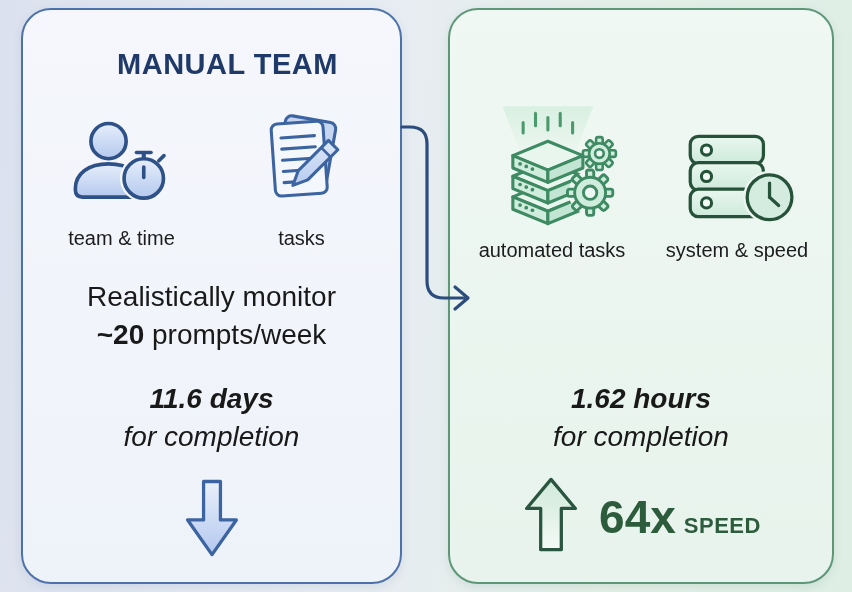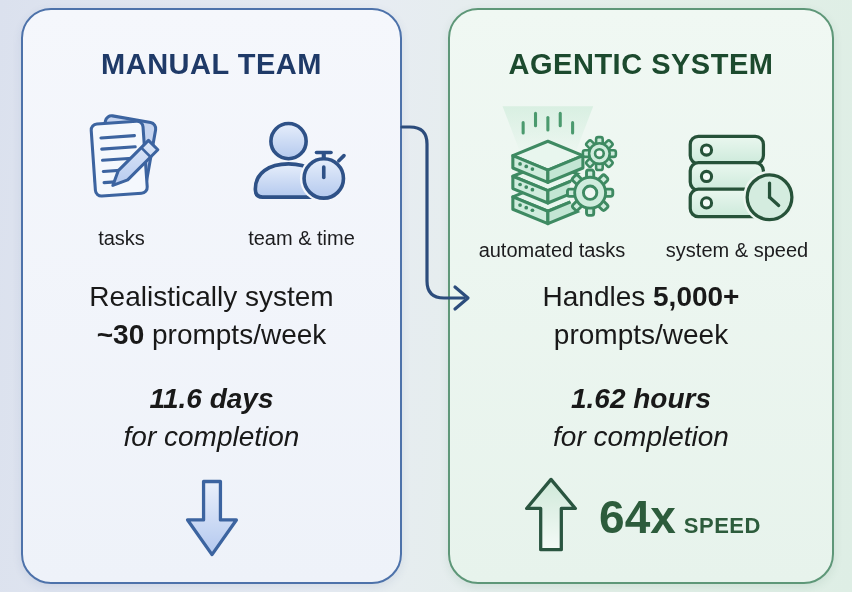--- a/index.html
+++ b/index.html
@@ -3,21 +3,21 @@
 <meta charset="utf-8">
 <style>
   html,body{margin:0;padding:0;background:#dfe5ef;font-family:"Liberation Sans","DejaVu Sans",sans-serif;}
   .canvas{position:relative;width:852px;height:592px;overflow:hidden;
           background:linear-gradient(95deg,#dbe1ee 0%,#e7ecf2 42%,#e3efe8 72%,#deeee5 100%);}
   .panel{position:absolute;top:8px;height:576px;border-radius:30px;box-sizing:border-box;}
   .panel.left{left:21px;width:381px;background:linear-gradient(180deg,#f5f7fc,#eef2f9);
               border:2.5px solid #4d72aa;box-shadow:0 3px 10px rgba(50,80,140,.10);}
   .panel.right{left:448px;width:386px;background:linear-gradient(180deg,#f0f8f3,#e7f3ec);
                border:2.5px solid #5e9778;box-shadow:0 3px 10px rgba(40,100,70,.10);}
-  .title{position:absolute;top:38px;left:0;width:100%;text-align:center;margin:0;
+  .title{position:absolute;top:38px;left:16px;width:100%;text-align:center;margin:0;
          font-size:29px;font-weight:700;letter-spacing:.5px;}
   .left .title{color:#1f3a68;}
   .right .title{color:#1c4a2e;}
   .icons-row{position:absolute;top:96px;left:0;width:100%;display:flex;justify-content:center;align-items:flex-end;}
   .left .icons-row{gap:30px;}
   .right .icons-row{gap:6px;}
   .icon-col{display:flex;flex-direction:column;align-items:center;}
   .left .icon-col{width:150px;}
   .right .icon-col.a{width:186px;}
   .right .icon-col.b{width:172px;}
@@ -41,20 +41,42 @@
 <body>
 
 <div class="canvas">
 
   <section class="panel left">
     <h2 class="title">MANUAL TEAM</h2>
 
     <div class="icons-row">
       <div class="icon-col">
         <span>
+          <svg width="114" height="104" viewBox="0 0 110 100">
+            <defs>
+              <linearGradient id="gb2" x1="0" y1="0" x2="0" y2="1">
+                <stop offset="0" stop-color="#e6eefb"></stop>
+                  <stop offset="1" stop-color="#b4c9ee"></stop>
+              </linearGradient>
+            </defs>
+            <circle cx="42" cy="26" r="17" fill="url(#gb2)" stroke="#2e5187" stroke-width="3.5"></circle>
+            <path d="M42,48 C23,48 10,57 10,72 L10,73 Q10,80 17,80 L67,80 Q74,80 74,73 L74,72 C74,57 61,48 42,48 Z" fill="url(#gb2)" stroke="#2e5187" stroke-width="3.5" stroke-linejoin="round"></path>
+            <circle cx="76" cy="62" r="23" fill="#f4f6fb"></circle>
+            <line x1="69" y1="37" x2="83" y2="37" stroke="#2e5187" stroke-width="3.5" stroke-linecap="round"></line>
+            <line x1="76" y1="38" x2="76" y2="44" stroke="#2e5187" stroke-width="4"></line>
+            <line x1="90.5" y1="45" x2="95.5" y2="40" stroke="#2e5187" stroke-width="3.5" stroke-linecap="round"></line>
+            <circle cx="76" cy="62" r="19" fill="url(#gb2)" stroke="#2e5187" stroke-width="3.5"></circle>
+            <line x1="76" y1="51" x2="76" y2="61" stroke="#2e5187" stroke-width="3.5" stroke-linecap="round"></line>
+          </svg>
+        </span>
+        <span class="icon-label">team &amp; time</span>
+      </div>
+
+      <div class="icon-col">
+        <span>
           <svg width="112" height="112" viewBox="0 0 110 110">
             <defs>
               <linearGradient id="gb1" x1="0" y1="0" x2="0" y2="1">
                 <stop offset="0" stop-color="#dde8f8"></stop>
                   <stop offset="1" stop-color="#b7cbf0"></stop>
               </linearGradient>
             </defs>
             <g transform="rotate(10 55 55)">
               <rect x="32" y="12" width="50" height="70" rx="6" fill="#c6d5f0" stroke="#3c64a0" stroke-width="3"></rect>
             </g>
@@ -67,47 +89,25 @@
                 <line x1="36" y1="63" x2="69" y2="63"></line>
                 <line x1="36" y1="74" x2="54" y2="74"></line>
               </g>
             </g>
             <path d="M46,78 L60.6,72.6 L90.2,43 L81,33.8 L51.4,63.4 Z" fill="url(#gb1)" stroke="#3c64a0" stroke-width="3" stroke-linejoin="round"></path>
             <line x1="83.1" y1="50.1" x2="73.9" y2="40.9" stroke="#3c64a0" stroke-width="2.5"></line>
           </svg>
         </span>
         <span class="icon-label">tasks</span>
       </div>
-
-      <div class="icon-col">
-        <span>
-          <svg width="114" height="104" viewBox="0 0 110 100">
-            <defs>
-              <linearGradient id="gb2" x1="0" y1="0" x2="0" y2="1">
-                <stop offset="0" stop-color="#e6eefb"></stop>
-                  <stop offset="1" stop-color="#b4c9ee"></stop>
-              </linearGradient>
-            </defs>
-            <circle cx="42" cy="26" r="17" fill="url(#gb2)" stroke="#2e5187" stroke-width="3.5"></circle>
-            <path d="M42,48 C23,48 10,57 10,72 L10,73 Q10,80 17,80 L67,80 Q74,80 74,73 L74,72 C74,57 61,48 42,48 Z" fill="url(#gb2)" stroke="#2e5187" stroke-width="3.5" stroke-linejoin="round"></path>
-            <circle cx="76" cy="62" r="23" fill="#f4f6fb"></circle>
-            <line x1="69" y1="37" x2="83" y2="37" stroke="#2e5187" stroke-width="3.5" stroke-linecap="round"></line>
-            <line x1="76" y1="38" x2="76" y2="44" stroke="#2e5187" stroke-width="4"></line>
-            <line x1="90.5" y1="45" x2="95.5" y2="40" stroke="#2e5187" stroke-width="3.5" stroke-linecap="round"></line>
-            <circle cx="76" cy="62" r="19" fill="url(#gb2)" stroke="#2e5187" stroke-width="3.5"></circle>
-            <line x1="76" y1="51" x2="76" y2="61" stroke="#2e5187" stroke-width="3.5" stroke-linecap="round"></line>
-          </svg>
-        </span>
-        <span class="icon-label">team &amp; time</span>
-      </div>
     </div>
 
     <div class="stat stat1">
-      <div><span>Realistically system</span></div>
-      <div><b>~30</b><span> prompts/week</span></div>
+      <div><span>Realistically monitor</span></div>
+      <div><b>~20</b><span> prompts/week</span></div>
     </div>
 
     <div class="stat stat2">
       <div><b>11.6 days</b></div>
       <div><span>for completion</span></div>
     </div>
 
     <div class="arrow-wrap">
       <svg width="60" height="82" viewBox="0 0 64 86">
         <defs>
@@ -115,21 +115,20 @@
             <stop offset="0" stop-color="#eaf0fb"></stop>
               <stop offset="1" stop-color="#b3c8ef"></stop>
           </linearGradient>
         </defs>
         <path d="M23,3 H41 V44 H58 L32,81 L6,44 H23 Z" fill="url(#gb3)" stroke="#3c64a0" stroke-width="3.5" stroke-linejoin="round"></path>
       </svg>
     </div>
   </section>
 
   <section class="panel right">
-    <h2 class="title">AGENTIC SYSTEM</h2>
 
     <div class="icons-row">
       <div class="icon-col a">
         <span>
           <svg width="136" height="124" viewBox="0 0 132 120">
             <defs>
               <linearGradient id="gg0" x1="0" y1="0" x2="0" y2="1">
                 <stop offset="0" stop-color="#b5e3c8" stop-opacity="0.38"></stop>
                 <stop offset="1" stop-color="#b5e3c8" stop-opacity="0.05"></stop>
               </linearGradient>
@@ -229,24 +228,20 @@
             <g stroke="#265239" stroke-width="3.2" stroke-linecap="round">
               <line x1="92" y1="68" x2="92" y2="54"></line>
               <line x1="92" y1="68" x2="101" y2="76"></line>
             </g>
           </svg>
         </span>
         <span class="icon-label">system &amp; speed</span>
       </div>
     </div>
 
-    <div class="stat stat1">
-      <div><span>Handles</span><b> 5,000+</b></div>
-      <div><span>prompts/week</span></div>
-    </div>
 
     <div class="stat stat2">
       <div><b>1.62 hours</b></div>
       <div><span>for completion</span></div>
     </div>
 
     <div class="badge-row">
       <span>
         <svg width="60" height="78" viewBox="0 0 64 82">
           <defs>

